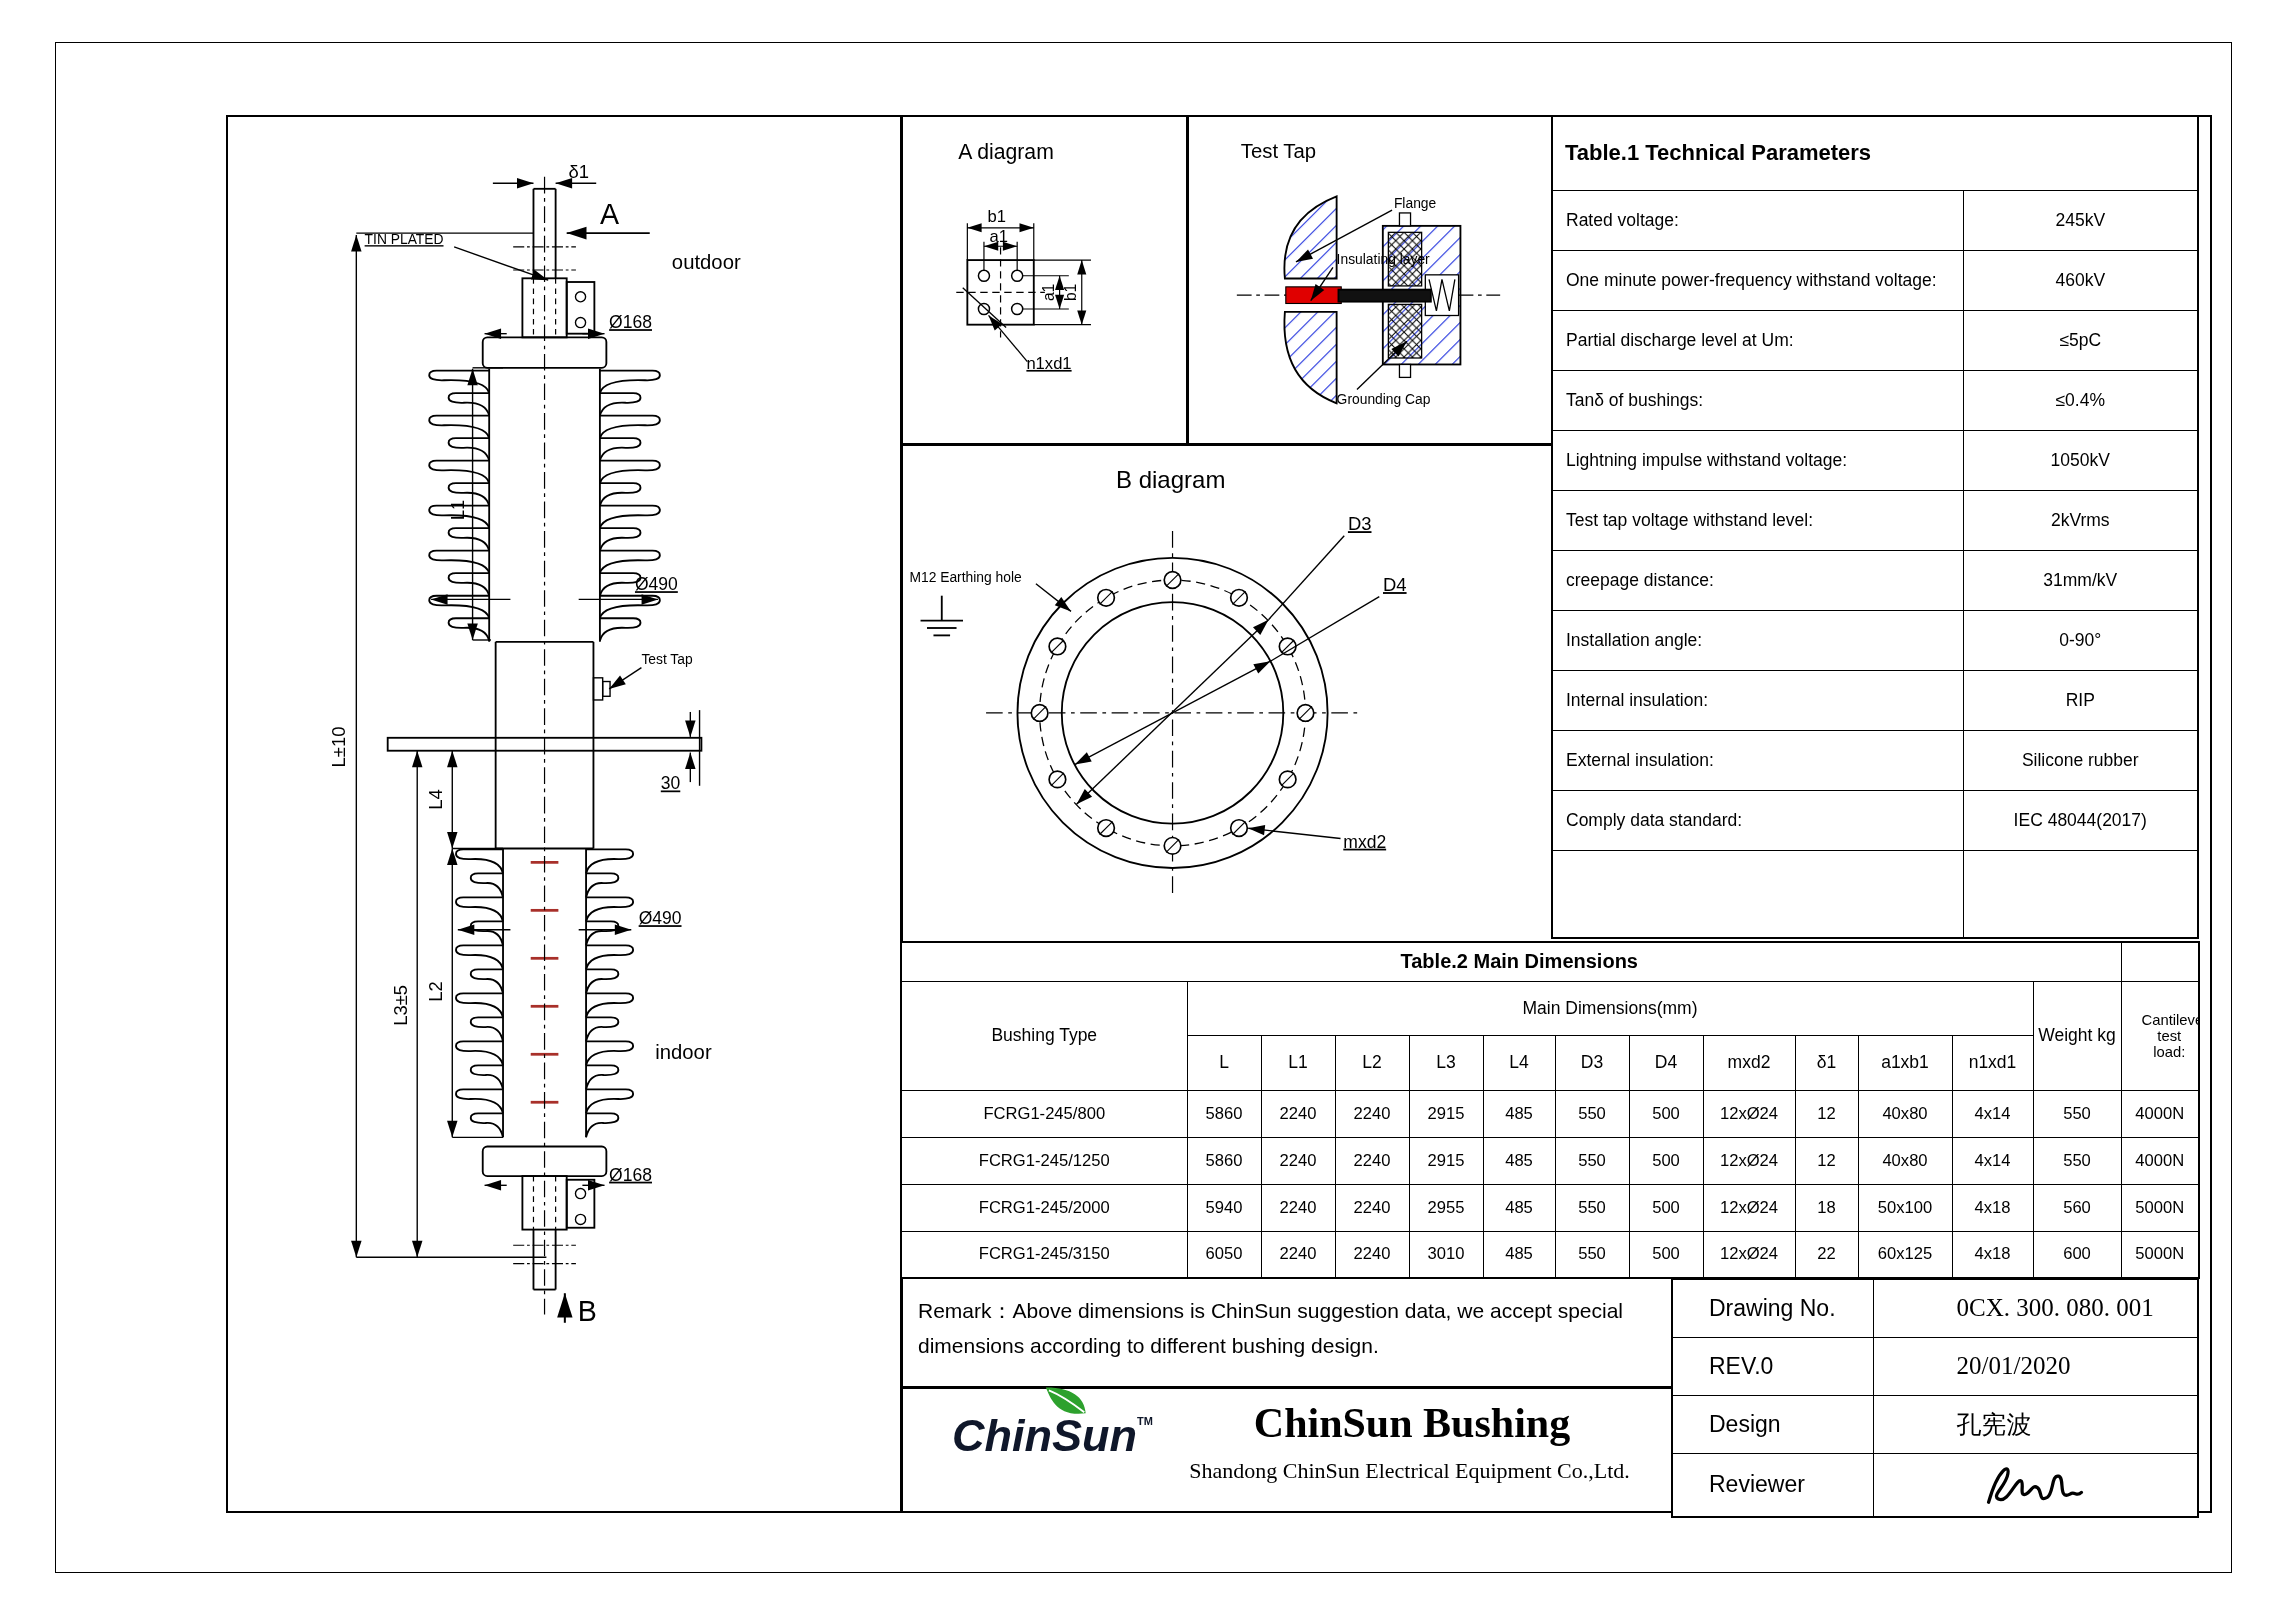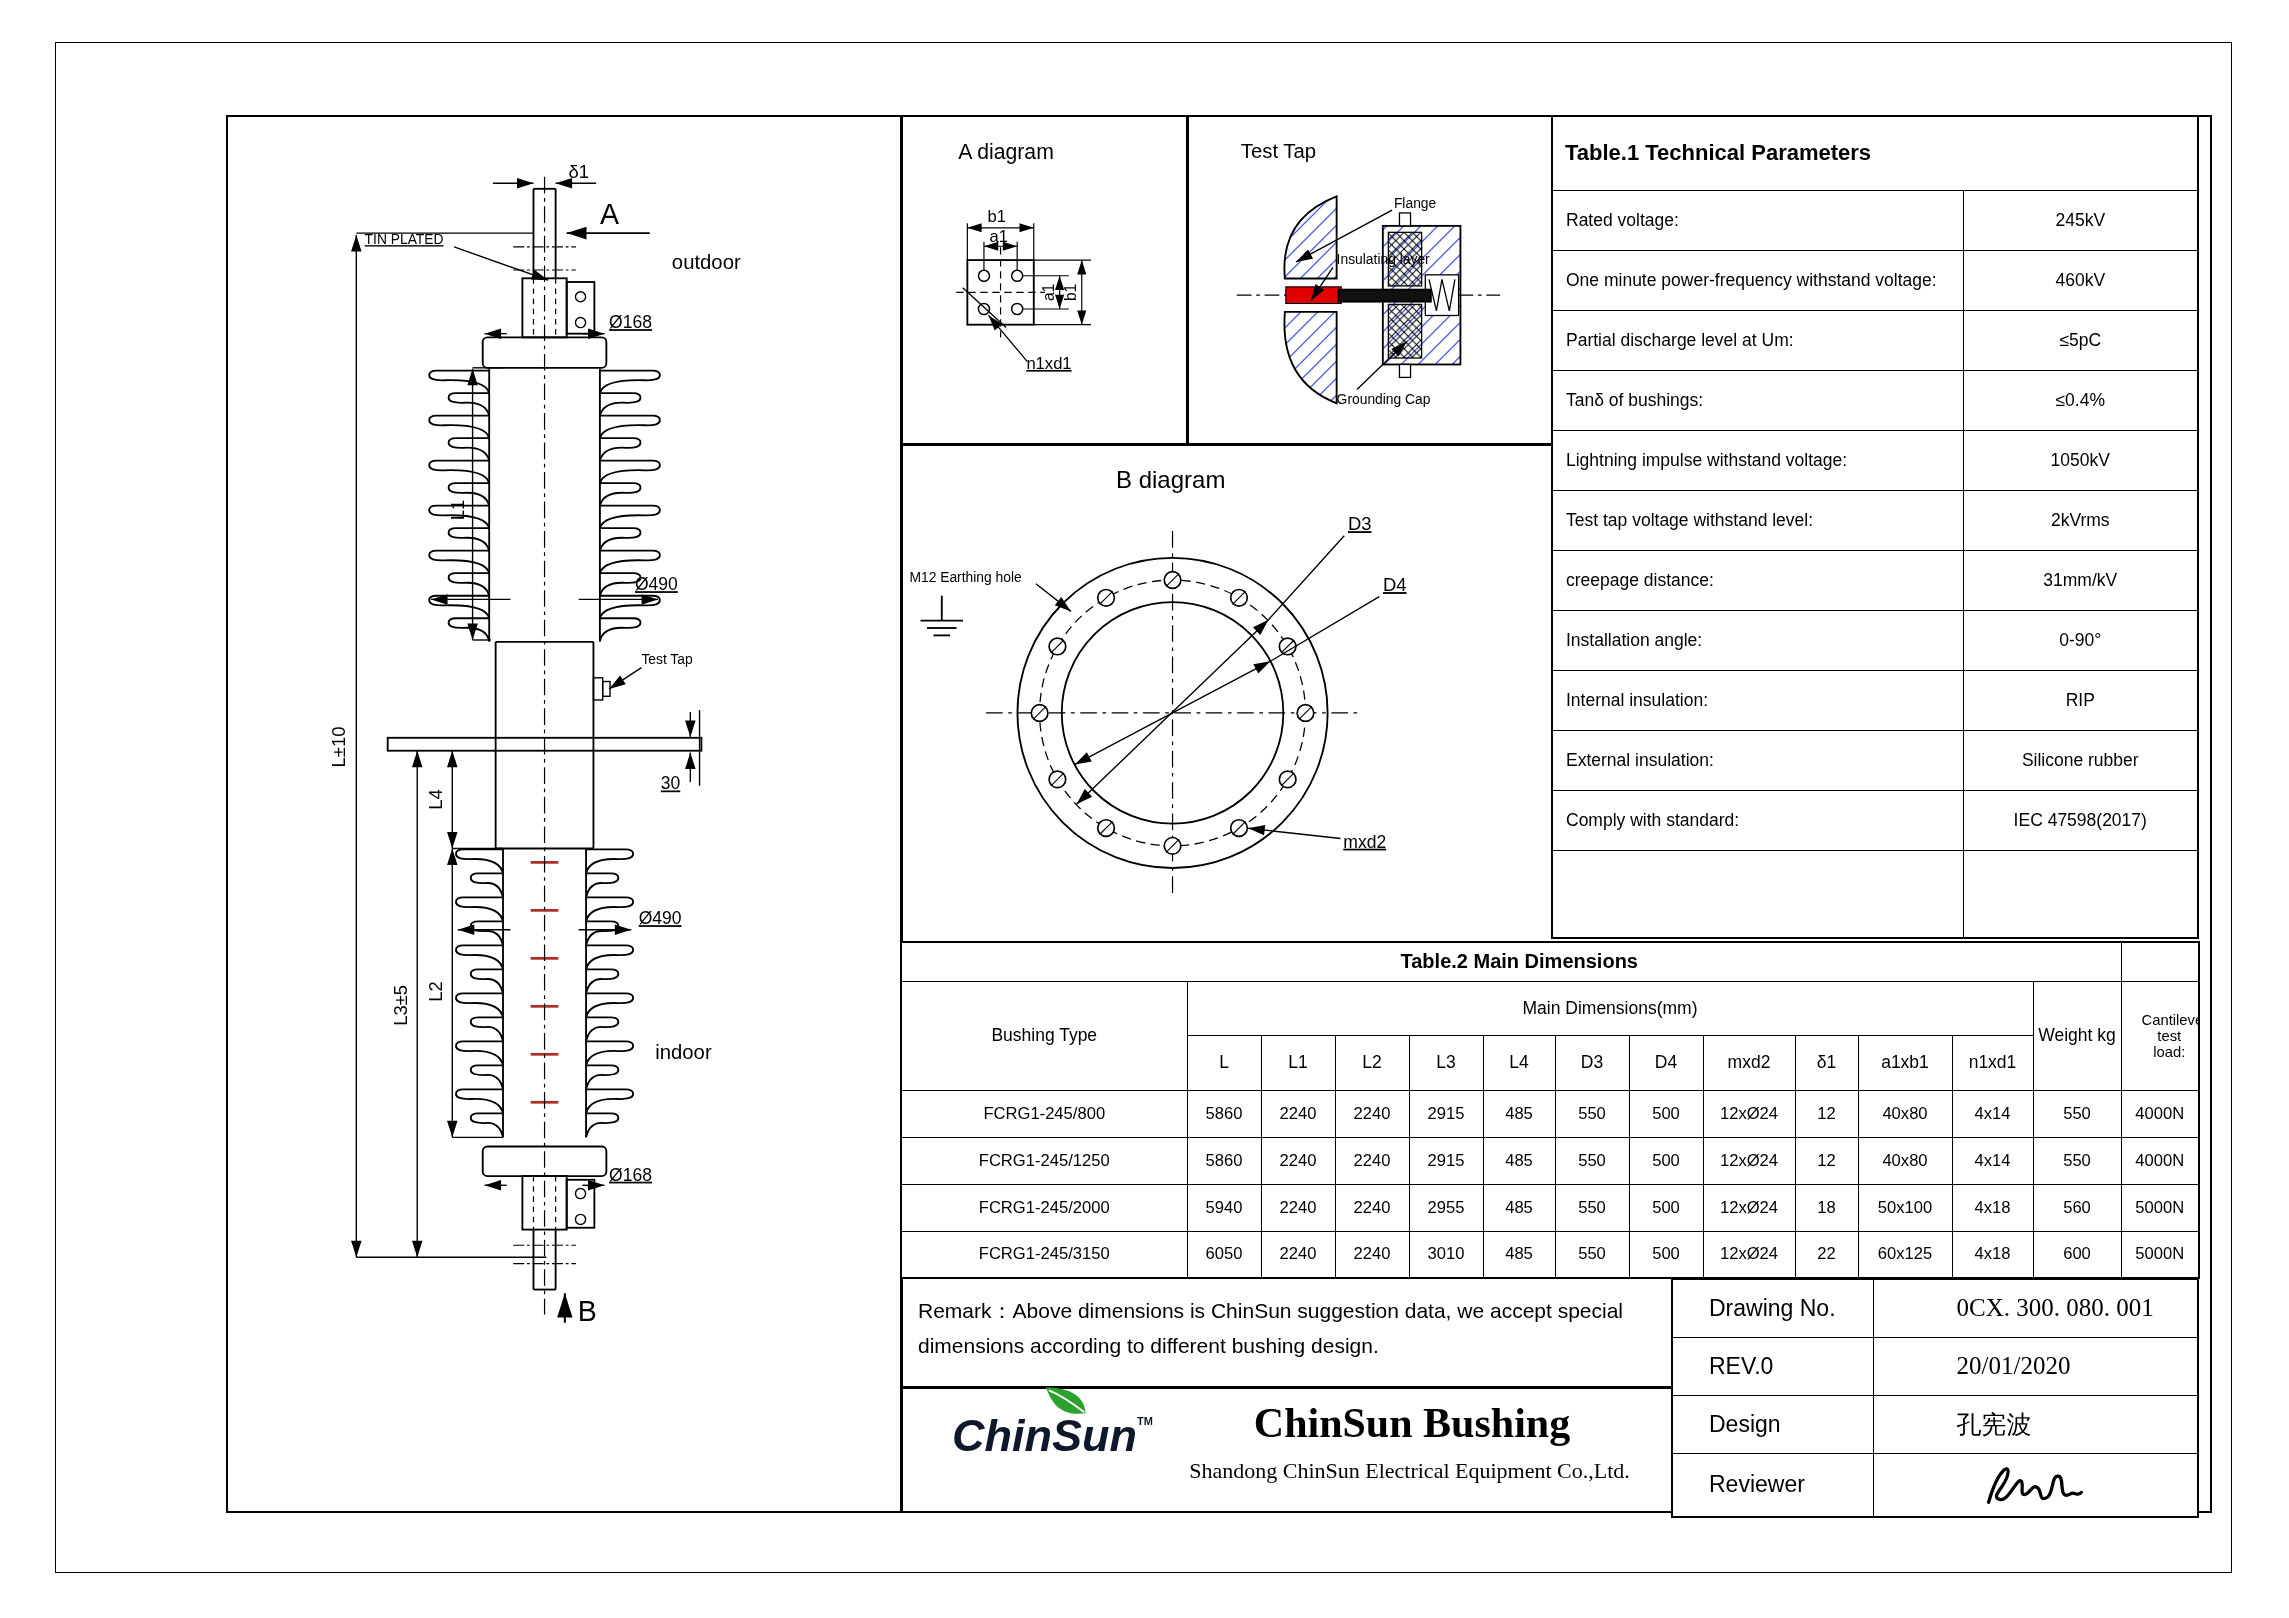--- a/index.html
+++ b/index.html
@@ -353,22 +353,22 @@
         </tr>
     <tr style="height:60px">
           <td class="lbl">Internal insulation:</td>
           <td class="val">RIP</td>
         </tr>
     <tr style="height:60px">
           <td class="lbl">External insulation:</td>
           <td class="val">Silicone rubber</td>
         </tr>
     <tr style="height:60px">
-          <td class="lbl">Comply with standard:</td>
-          <td class="val">IEC 47598(2017)</td>
+          <td class="lbl">Comply data standard:</td>
+          <td class="val">IEC 48044(2017)</td>
         </tr>
     <tr style="height:88px">
           <td></td>
           <td></td>
         </tr>
   </tbody>
     </table>
 
   <table class="t2">
     <colgroup>

